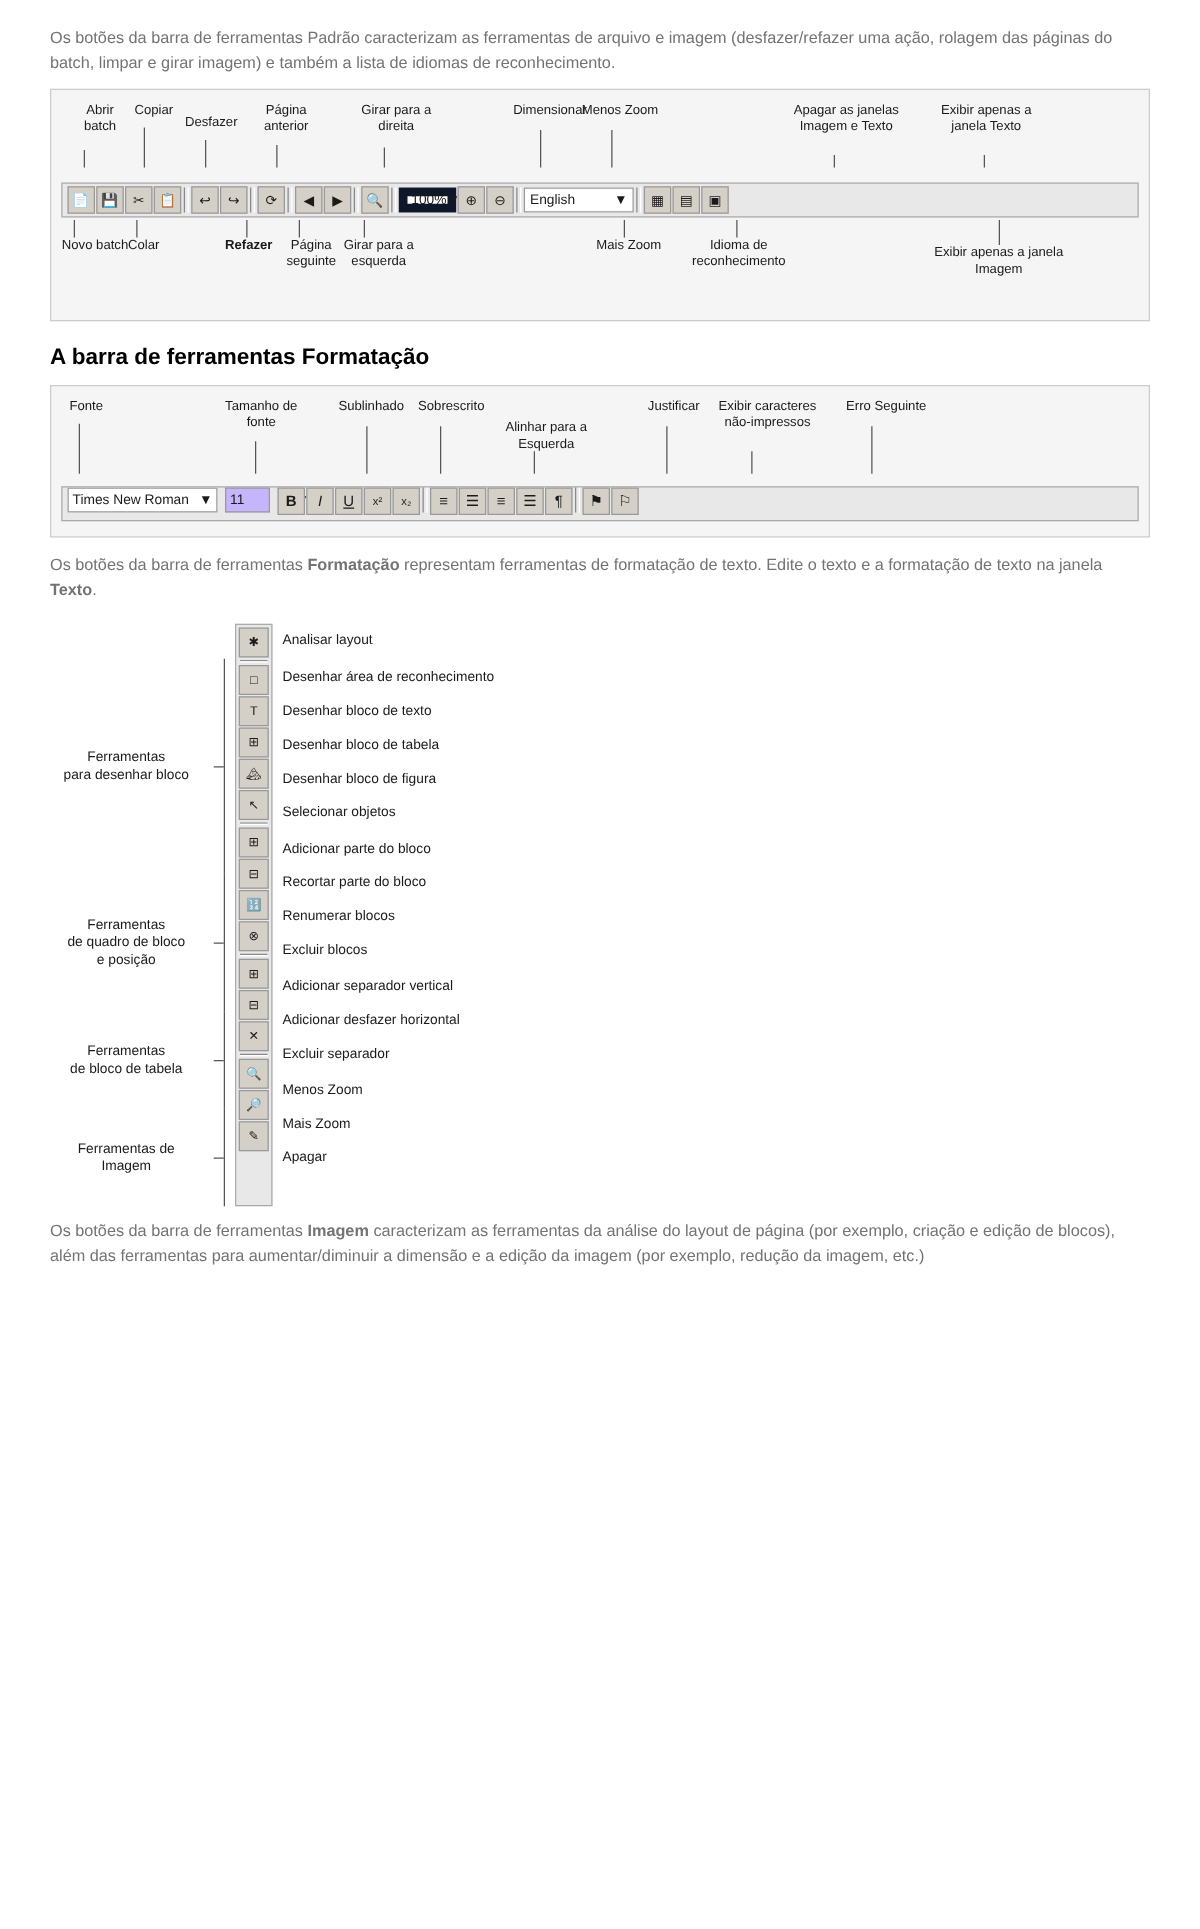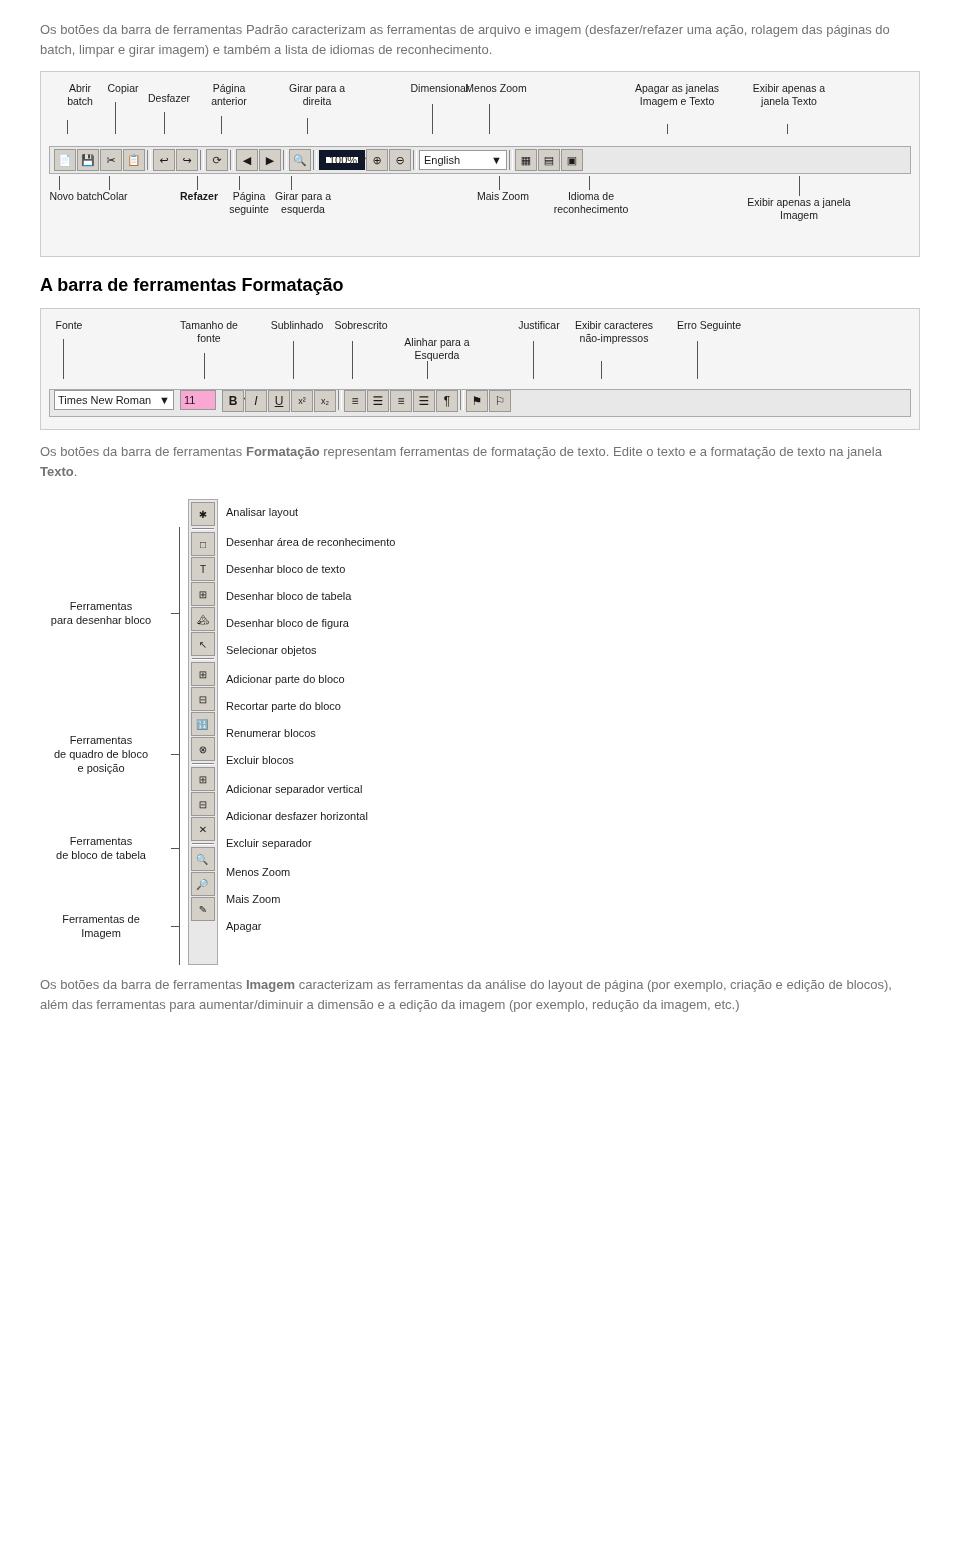--- a/index.html
+++ b/index.html
@@ -161,21 +161,21 @@
       height: 20px;
       padding: 0 3px;
       font-size: 11px;
       width: 120px;
       justify-content: space-between;
     }
     .fmt-size-box {
       display: flex;
       align-items: center;
       border: 1px solid #999;
-      background: #f9a8d4;
+      background: #c4b5fd;
       height: 20px;
       padding: 0 3px;
       font-size: 11px;
       width: 36px;
       justify-content: space-between;
       gap: 41px;
     }
     .fmt-btn {
       width: 22px;
       height: 22px;

